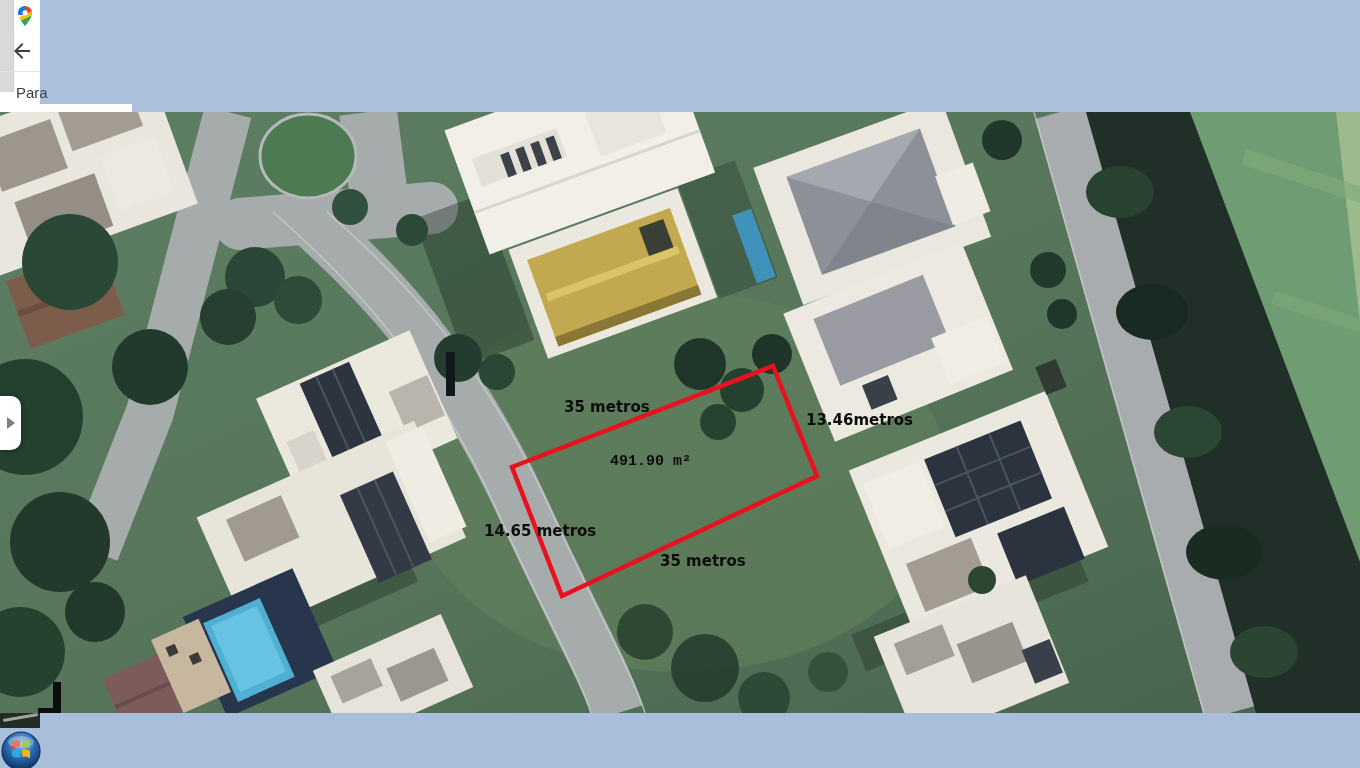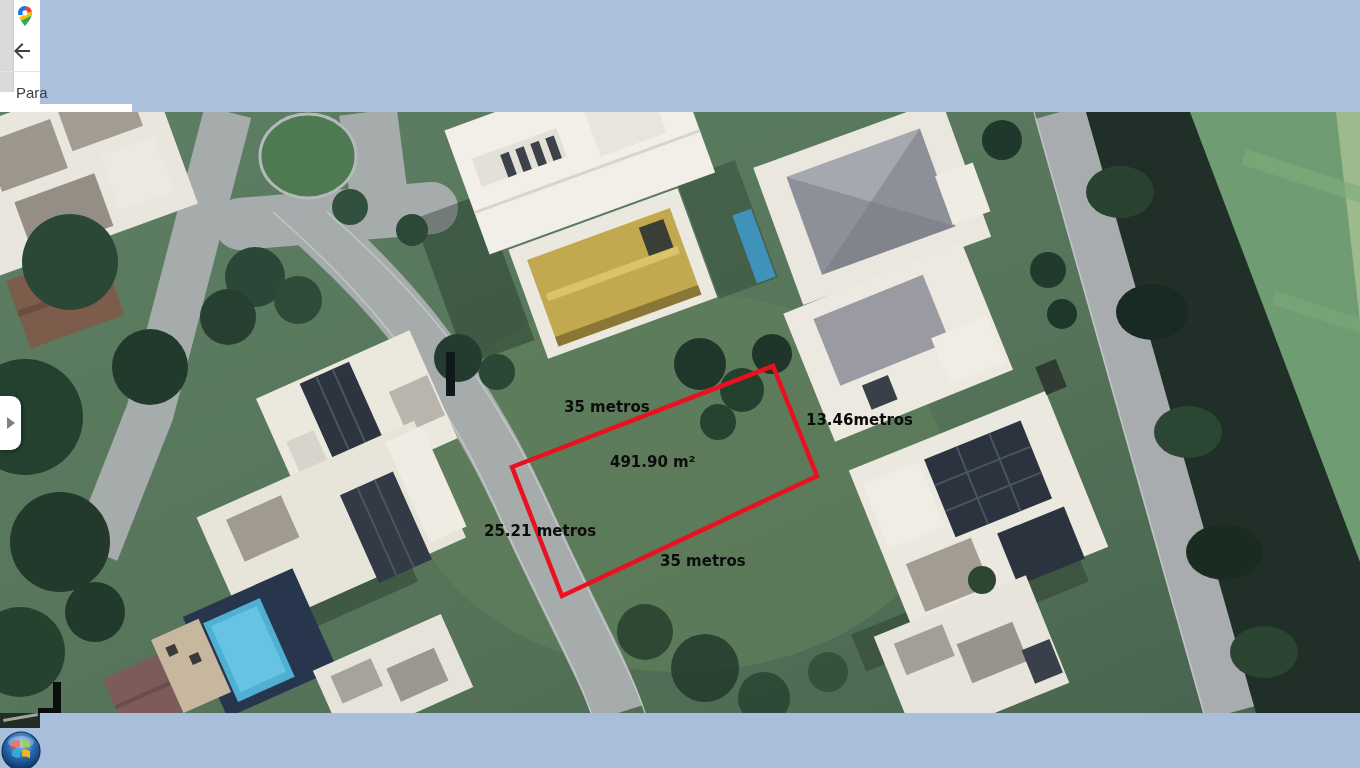--- a/index.html
+++ b/index.html
@@ -208,22 +208,22 @@
       <rect x="53" y="570" width="8" height="31" fill="#0b0e0c"></rect>
       <rect x="38" y="596" width="22" height="5" fill="#0b0e0c"></rect>
     </svg>
 
     <svg class="plot-overlay" width="1360" height="601" viewBox="0 0 1360 601">
       <polygon points="512,355 773,254 817,364 562,484" fill="none" stroke="#e9111f" stroke-width="4.5" stroke-linejoin="miter"></polygon>
     </svg>
 
     <div class="map-label" style="left:564px;top:286px;">35 metros</div>
     <div class="map-label" style="left:770px;top:299px;margin-left:36px;">13.46metros</div>
-    <div class="map-label" style="left:610px;top:341px;">491.90 m²</div>
-    <div class="map-label" style="left:484px;top:410px;">25.21 metros</div>
+    <div class="map-label" style="left:610px;top:341px;font-family:Liberation Mono, monospace;">491.90 m²</div>
+    <div class="map-label" style="left:484px;top:410px;">14.65 metros</div>
     <div class="map-label" style="left:660px;top:440px;">35 metros</div>
   </div>
 
   <button class="panel-toggle">
     <span class="tri"></span>
   </button>
 
   <div class="top-cover"></div>
   <div class="white-ext"></div>
 

